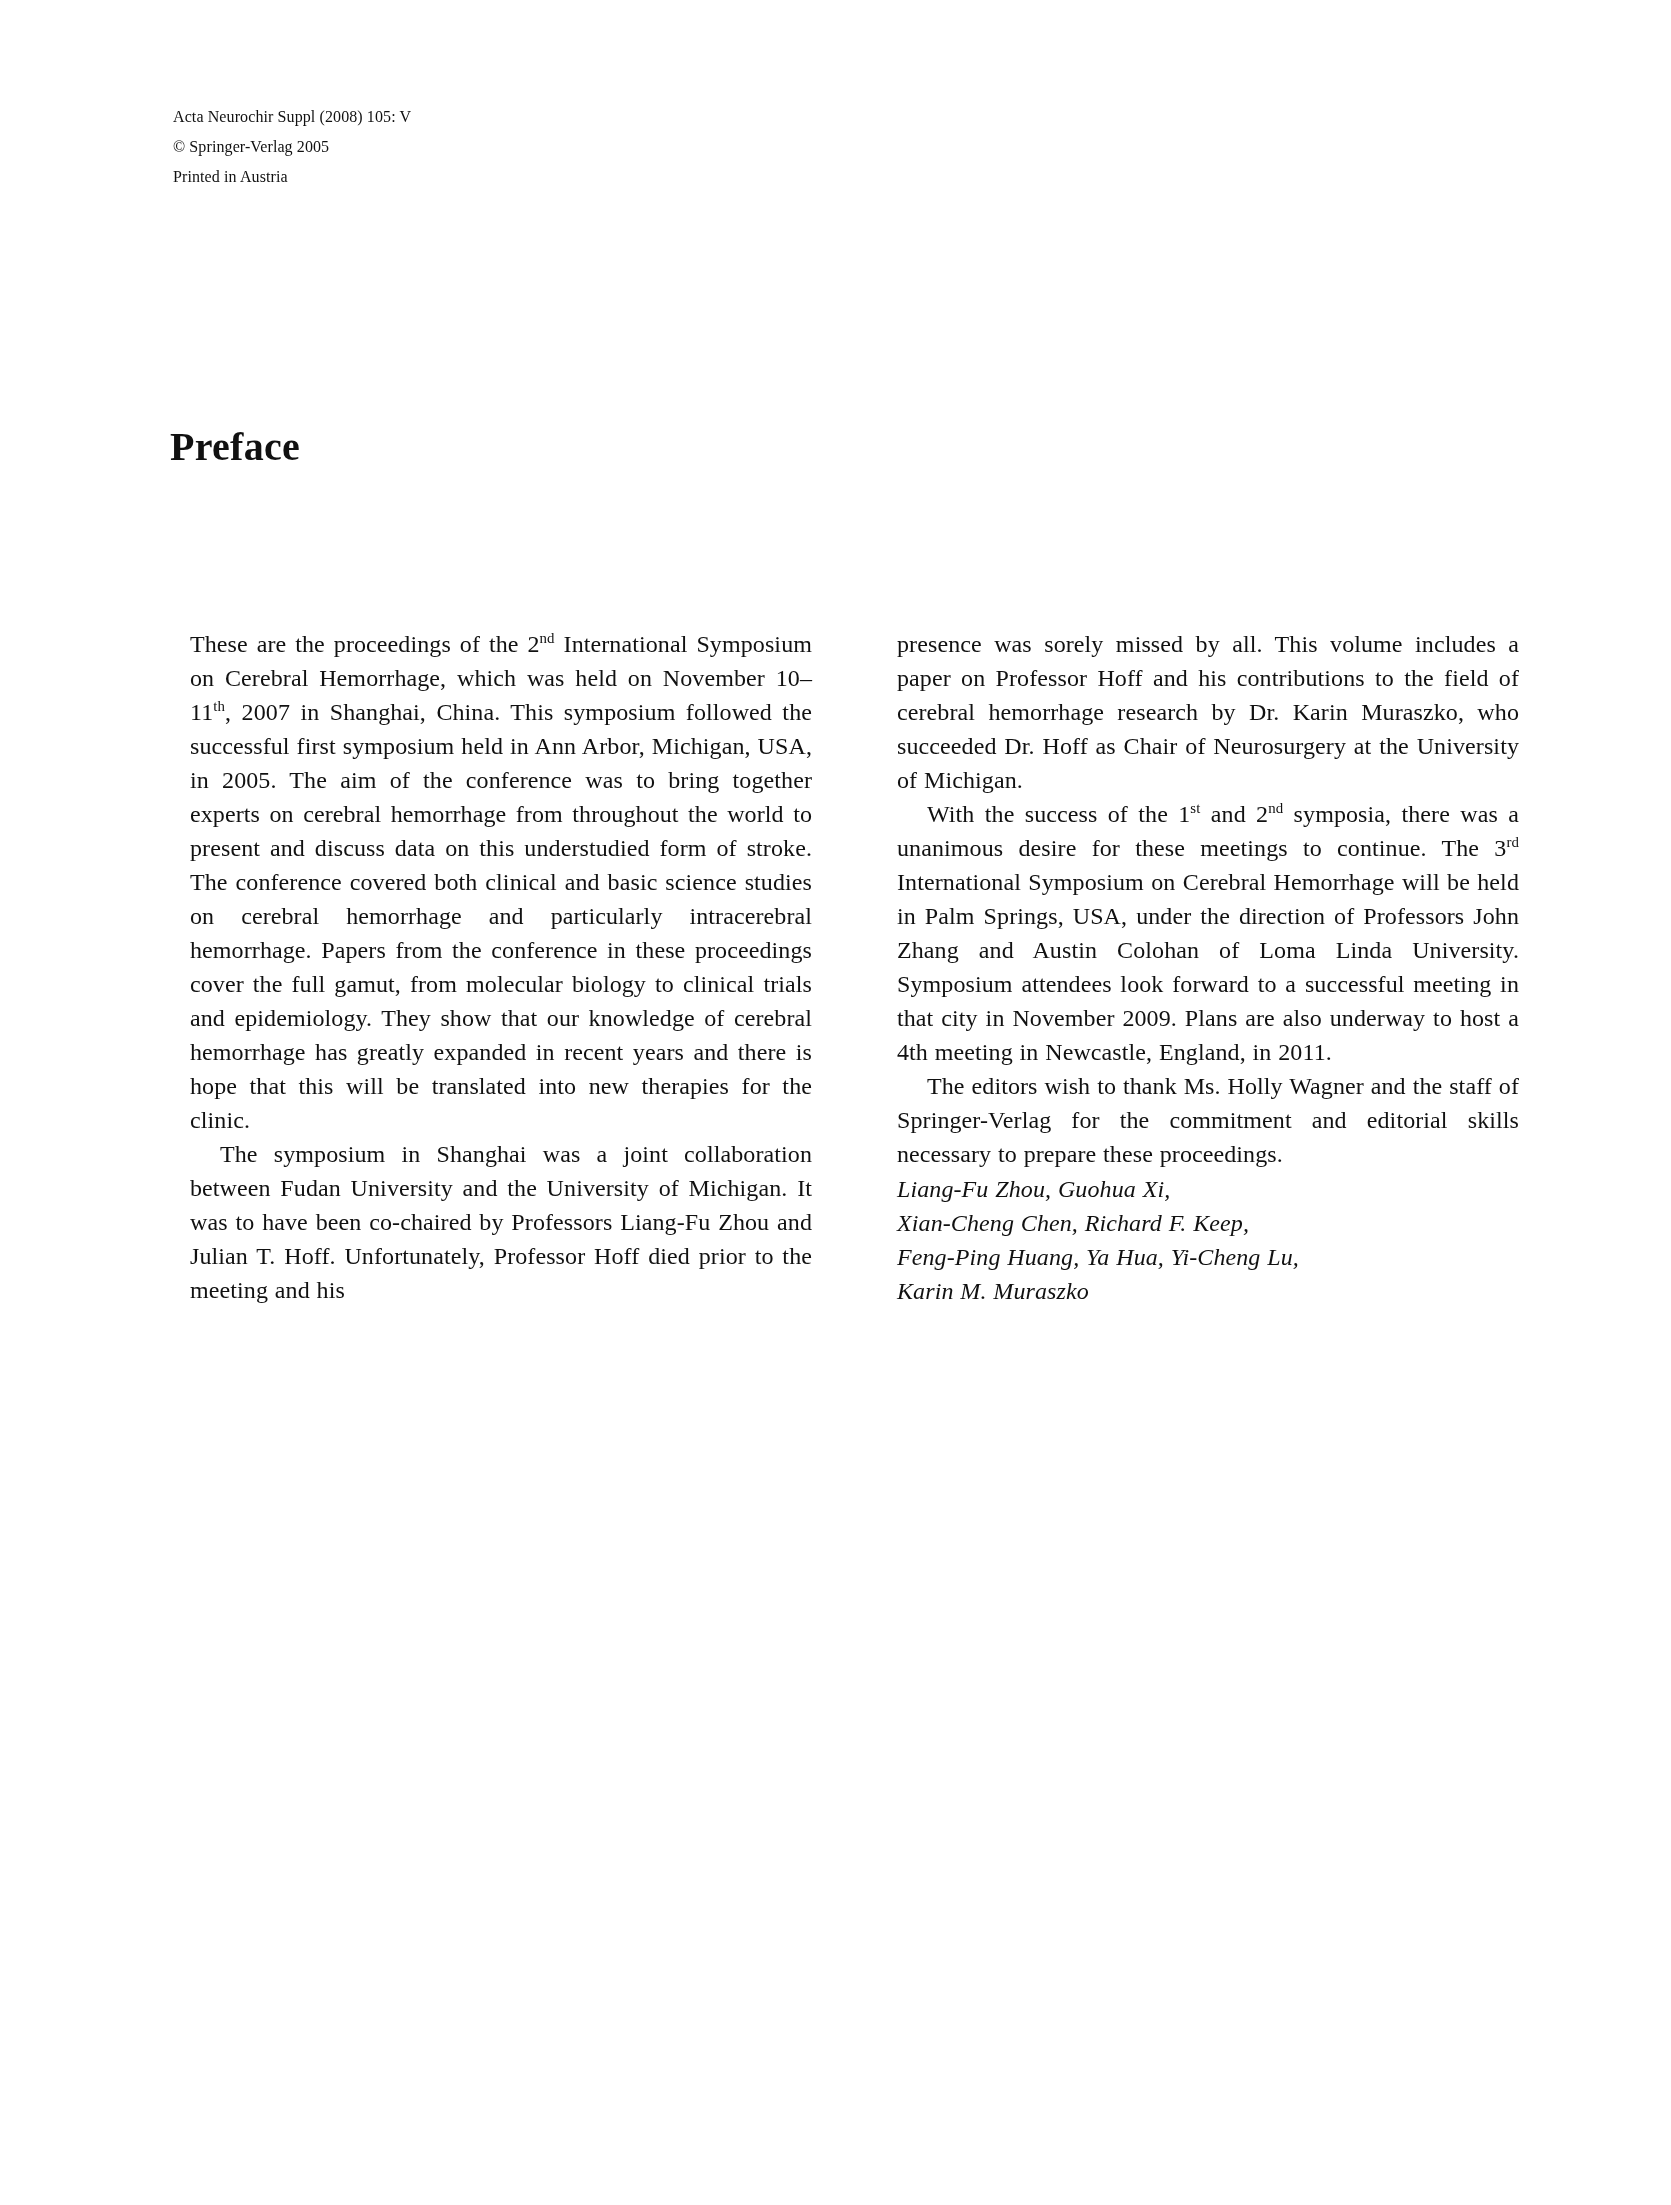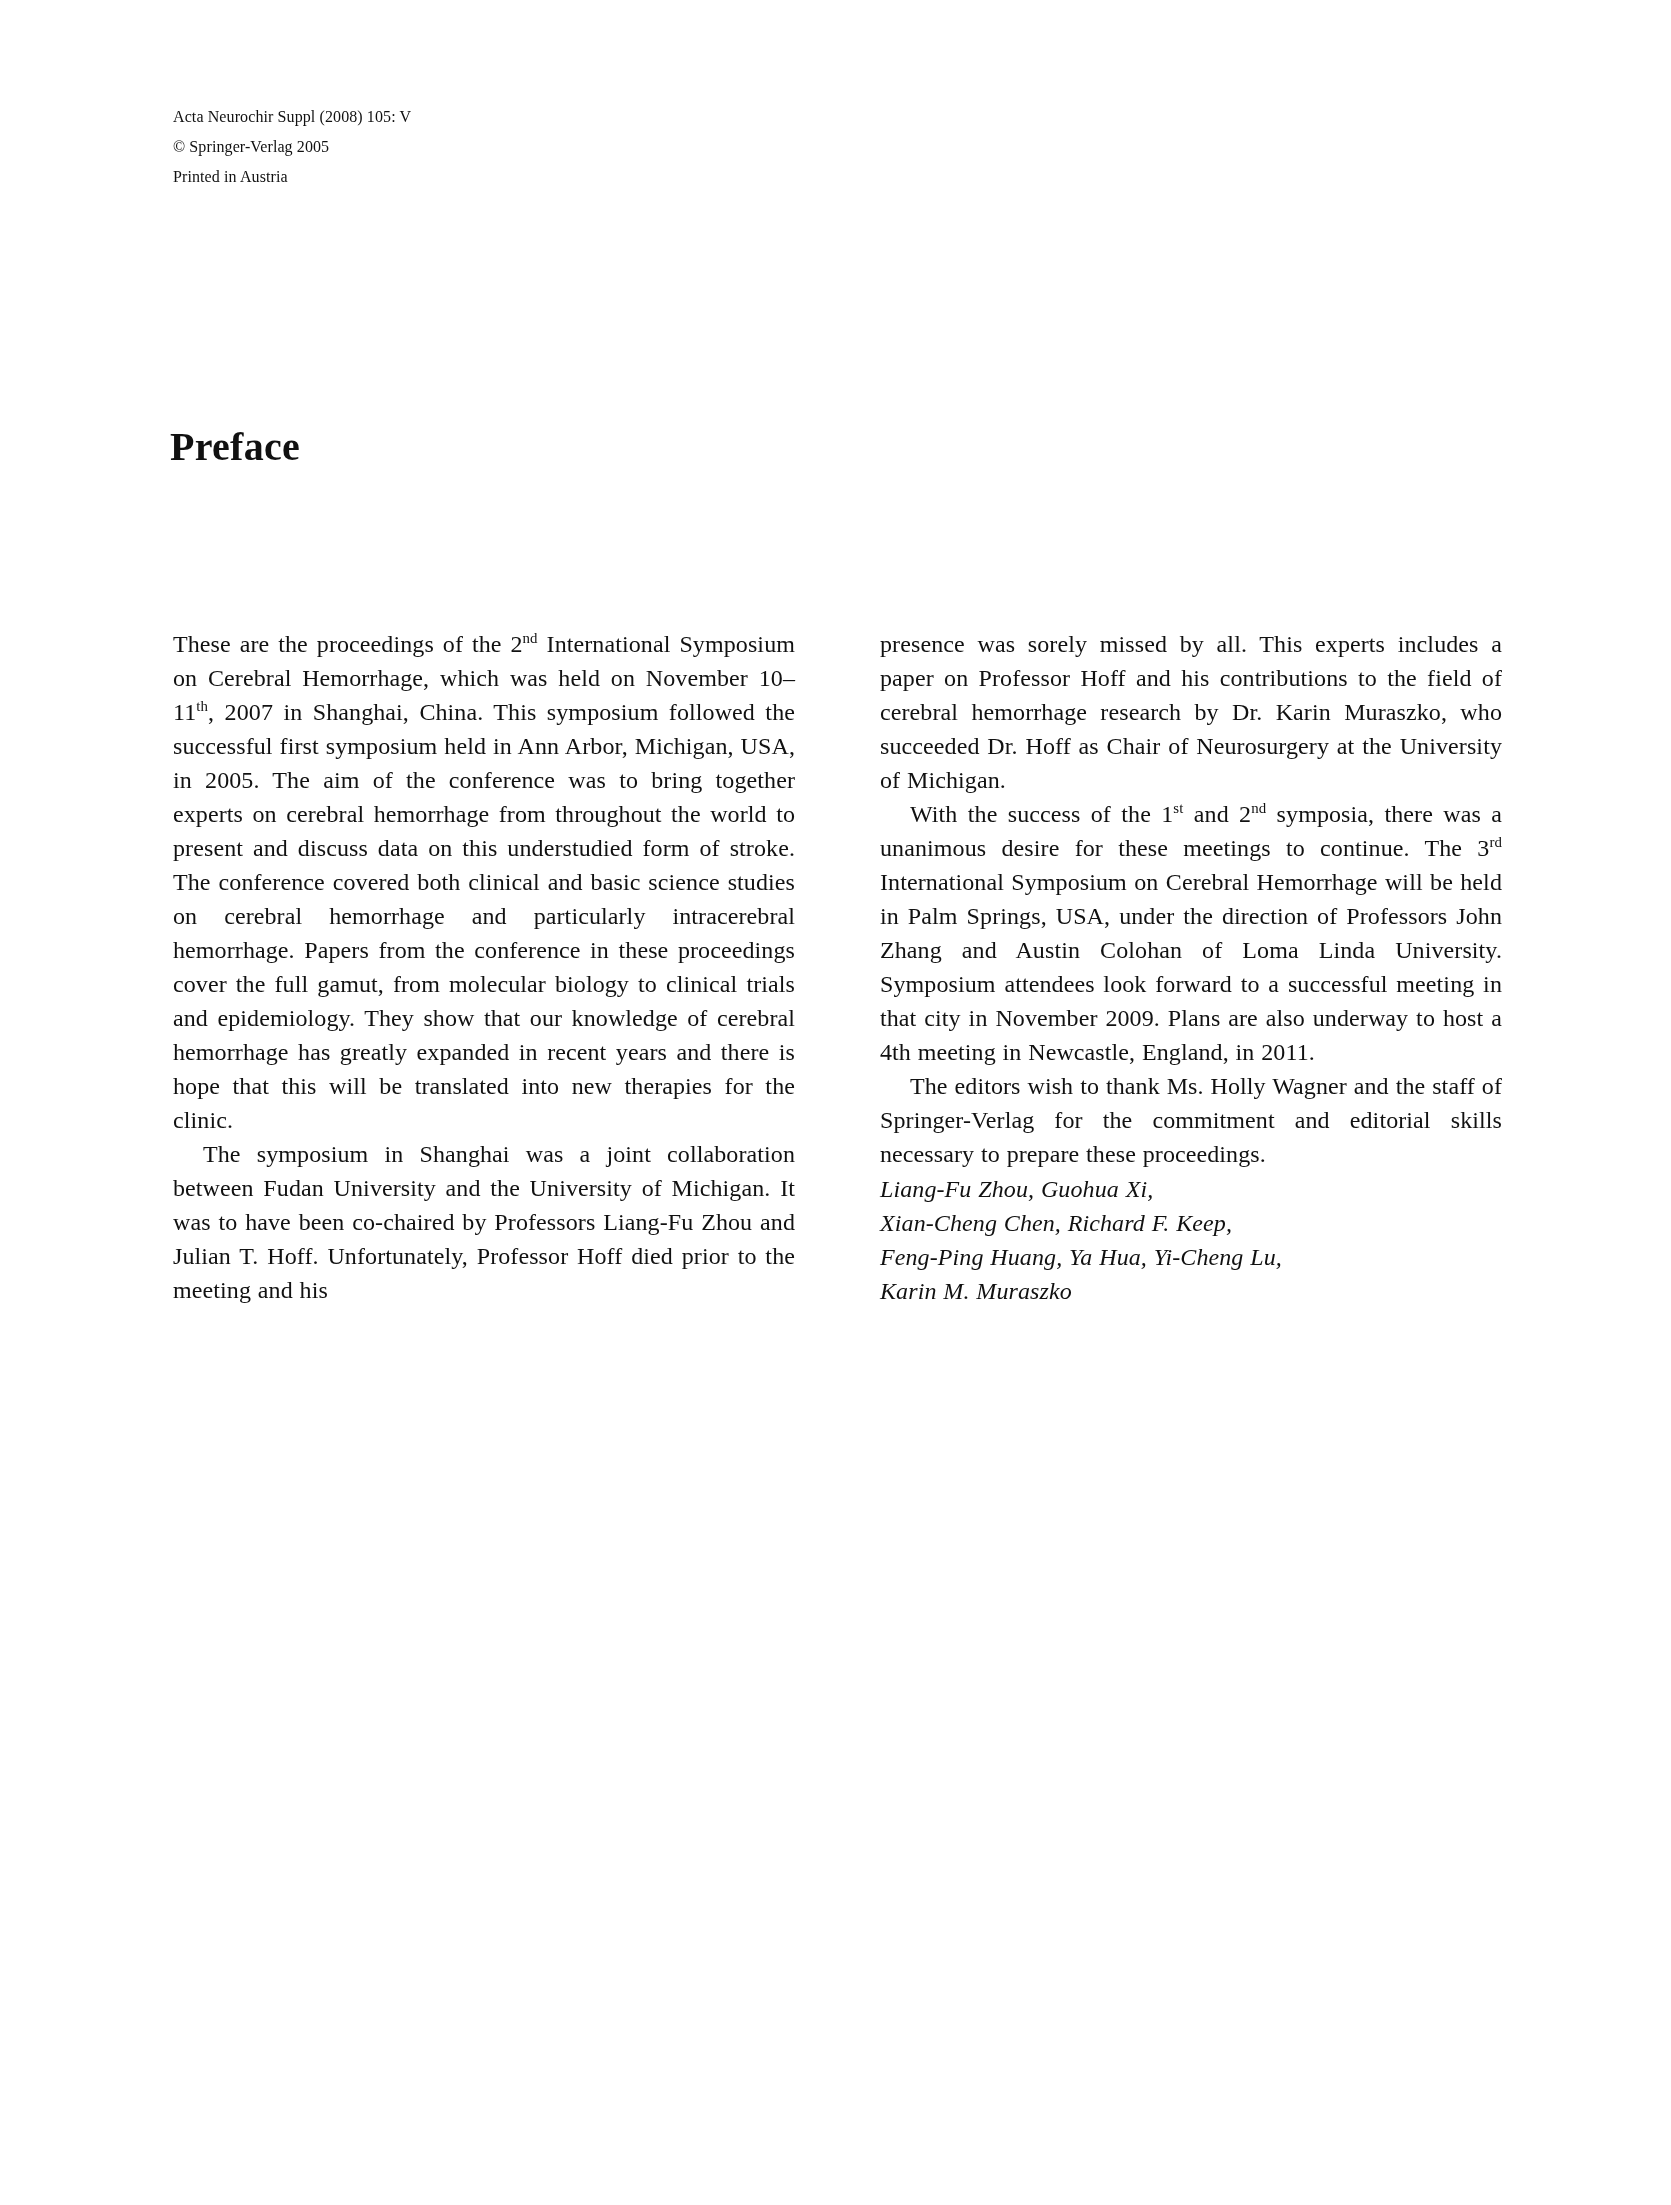--- a/index.html
+++ b/index.html
@@ -26,21 +26,21 @@
   .page-title {
     position: absolute;
     left: 170px;
     top: 423px;
     font-size: 40px;
     font-weight: bold;
     letter-spacing: 0.3px;
   }
   .columns {
     position: absolute;
-    left: 173px;
+    left: 190px;
     top: 627px;
     width: 1329px;
     display: flex;
     gap: 85px;
   }
   .text-column {
     flex: 1 1 0;
     font-size: 24px;
     line-height: 34px;
     text-align: justify;
@@ -74,21 +74,21 @@
 
 <h1 class="page-title" style="margin:0;text-align:center;">Preface</h1>
 
 <div class="columns">
   <div class="text-column">
       <p class="para"><span>These are the proceedings of the 2</span><sup>nd</sup><span> International Symposium on Cerebral Hemorrhage, which was held on November 10–11</span><sup>th</sup><span>, 2007 in Shanghai, China. This symposium followed the successful first symposium held in Ann Arbor, Michigan, USA, in 2005. The aim of the conference was to bring together experts on cerebral hemorrhage from throughout the world to present and discuss data on this understudied form of stroke. The conference covered both clinical and basic science studies on cerebral hemorrhage and particularly intracerebral hemorrhage. Papers from the conference in these proceedings cover the full gamut, from molecular biology to clinical trials and epidemiology. They show that our knowledge of cerebral hemorrhage has greatly expanded in recent years and there is hope that this will be translated into new therapies for the clinic.</span></p>
       <p class="para indent"><span>The symposium in Shanghai was a joint collaboration between Fudan University and the University of Michigan. It was to have been co-chaired by Professors Liang-Fu Zhou and Julian T. Hoff. Unfortunately, Professor Hoff died prior to the meeting and his</span></p>
     </div>
   <div class="text-column">
 
-  <p class="para"><span>presence was sorely missed by all. This experts includes a paper on Professor Hoff and his contributions to the field of cerebral hemorrhage research by Dr. Karin Muraszko, who succeeded Dr. Hoff as Chair of Neurosurgery at the University of Michigan.</span></p>
+  <p class="para"><span>presence was sorely missed by all. This volume includes a paper on Professor Hoff and his contributions to the field of cerebral hemorrhage research by Dr. Karin Muraszko, who succeeded Dr. Hoff as Chair of Neurosurgery at the University of Michigan.</span></p>
       <p class="para indent"><span>With the success of the 1</span><sup>st</sup><span> and 2</span><sup>nd</sup><span> symposia, there was a unanimous desire for these meetings to continue. The 3</span><sup>rd</sup><span> International Symposium on Cerebral Hemorrhage will be held in Palm Springs, USA, under the direction of Professors John Zhang and Austin Colohan of Loma Linda University. Symposium attendees look forward to a successful meeting in that city in November 2009. Plans are also underway to host a 4th meeting in Newcastle, England, in 2011.</span></p>
       <p class="para indent"><span>The editors wish to thank Ms. Holly Wagner and the staff of Springer-Verlag for the commitment and editorial skills necessary to prepare these proceedings.</span></p>
       <div class="signature-block">
         <div>Liang-Fu Zhou, Guohua Xi,</div>
         <div>Xian-Cheng Chen, Richard F. Keep,</div>
         <div>Feng-Ping Huang, Ya Hua, Yi-Cheng Lu,</div>
         <div>Karin M. Muraszko</div>
       </div>
     </div>
 </div>

